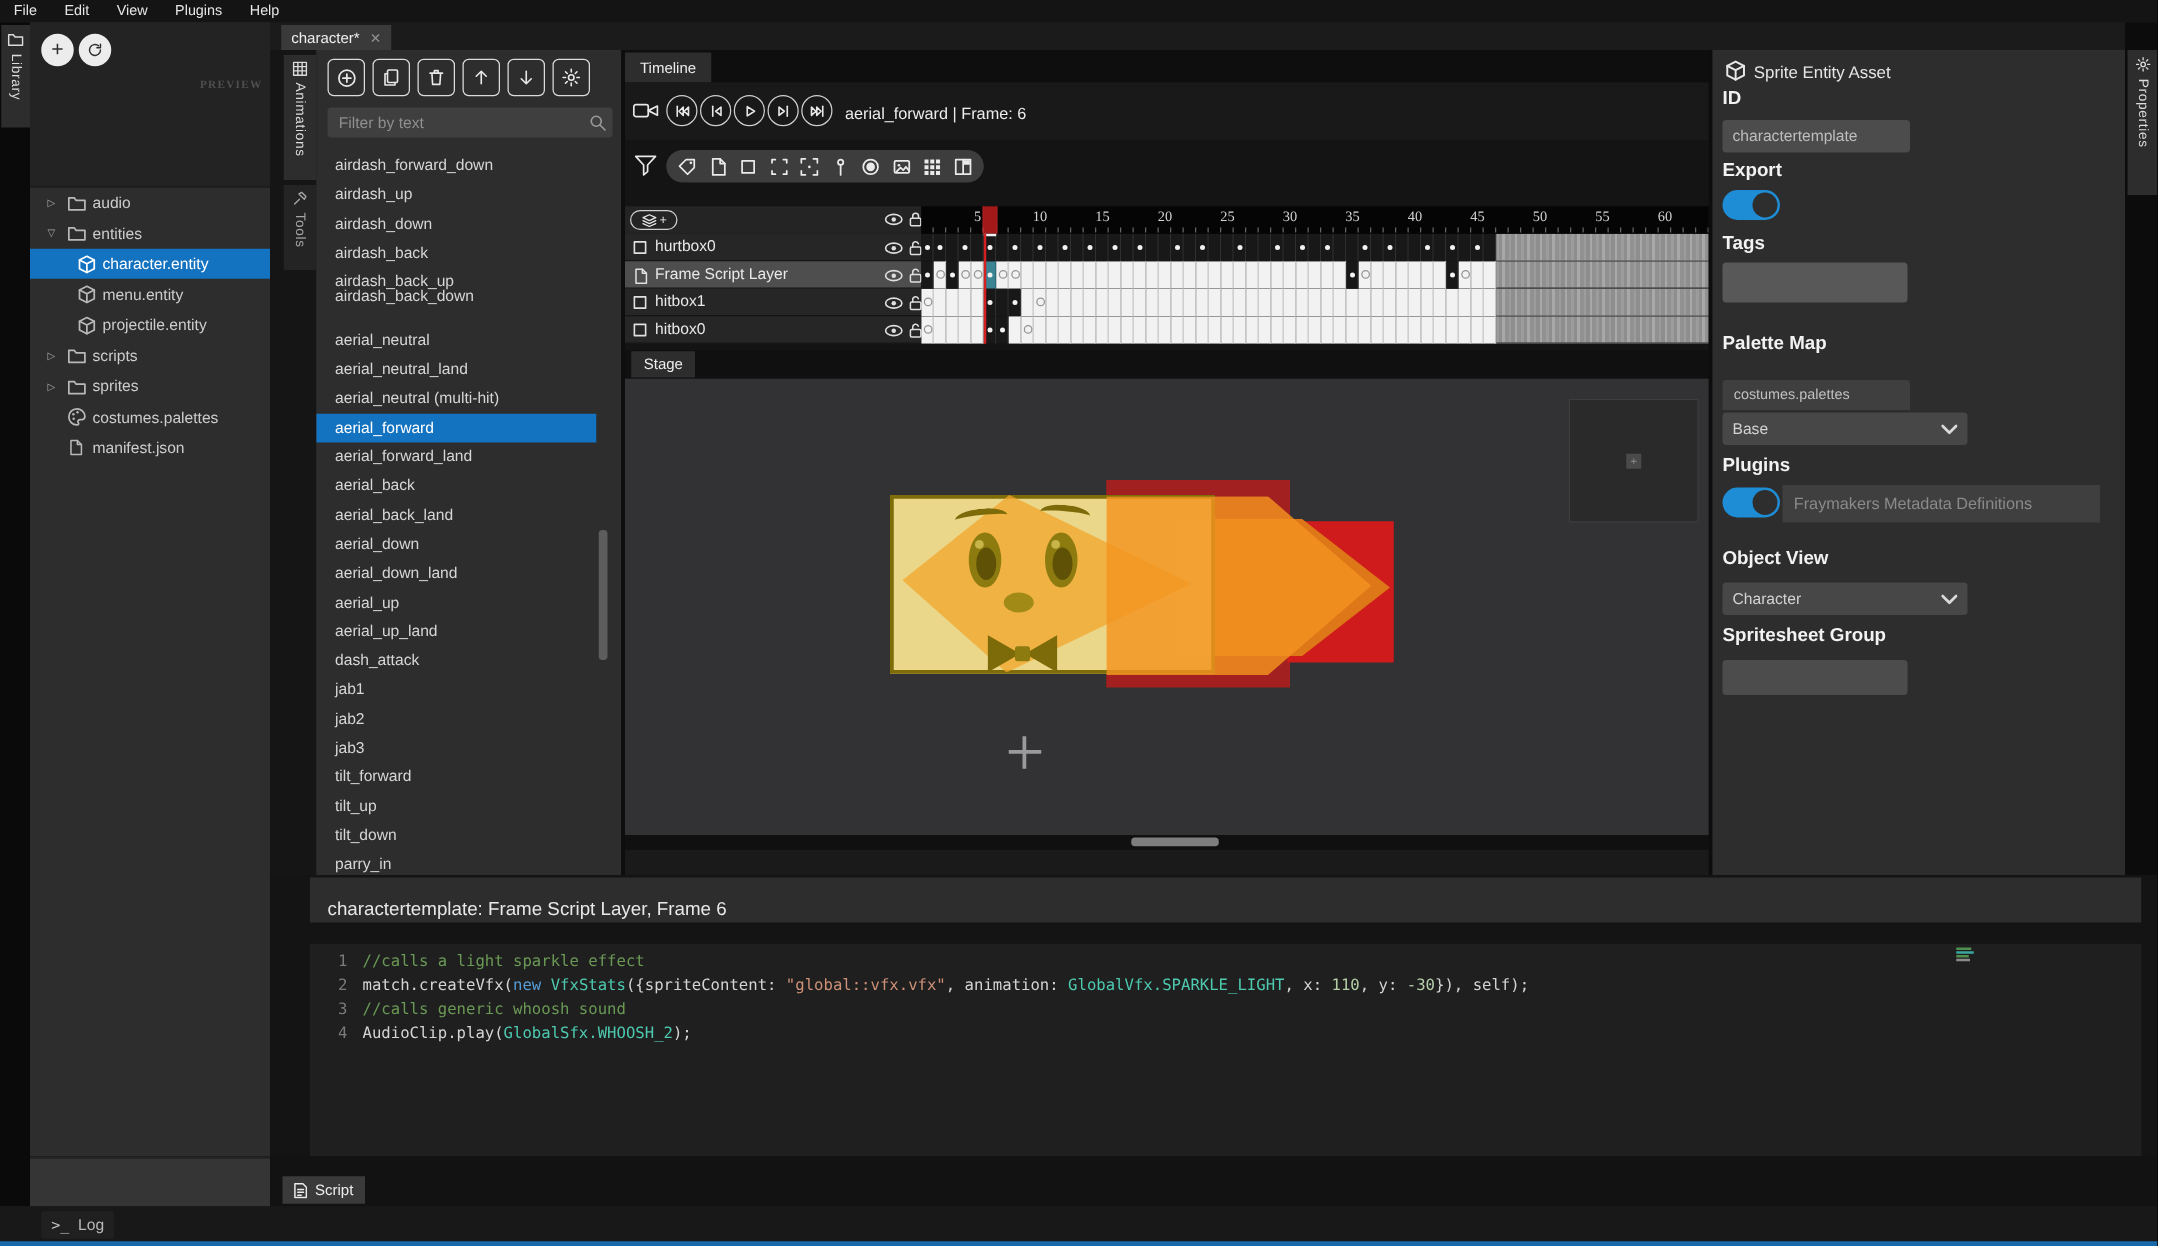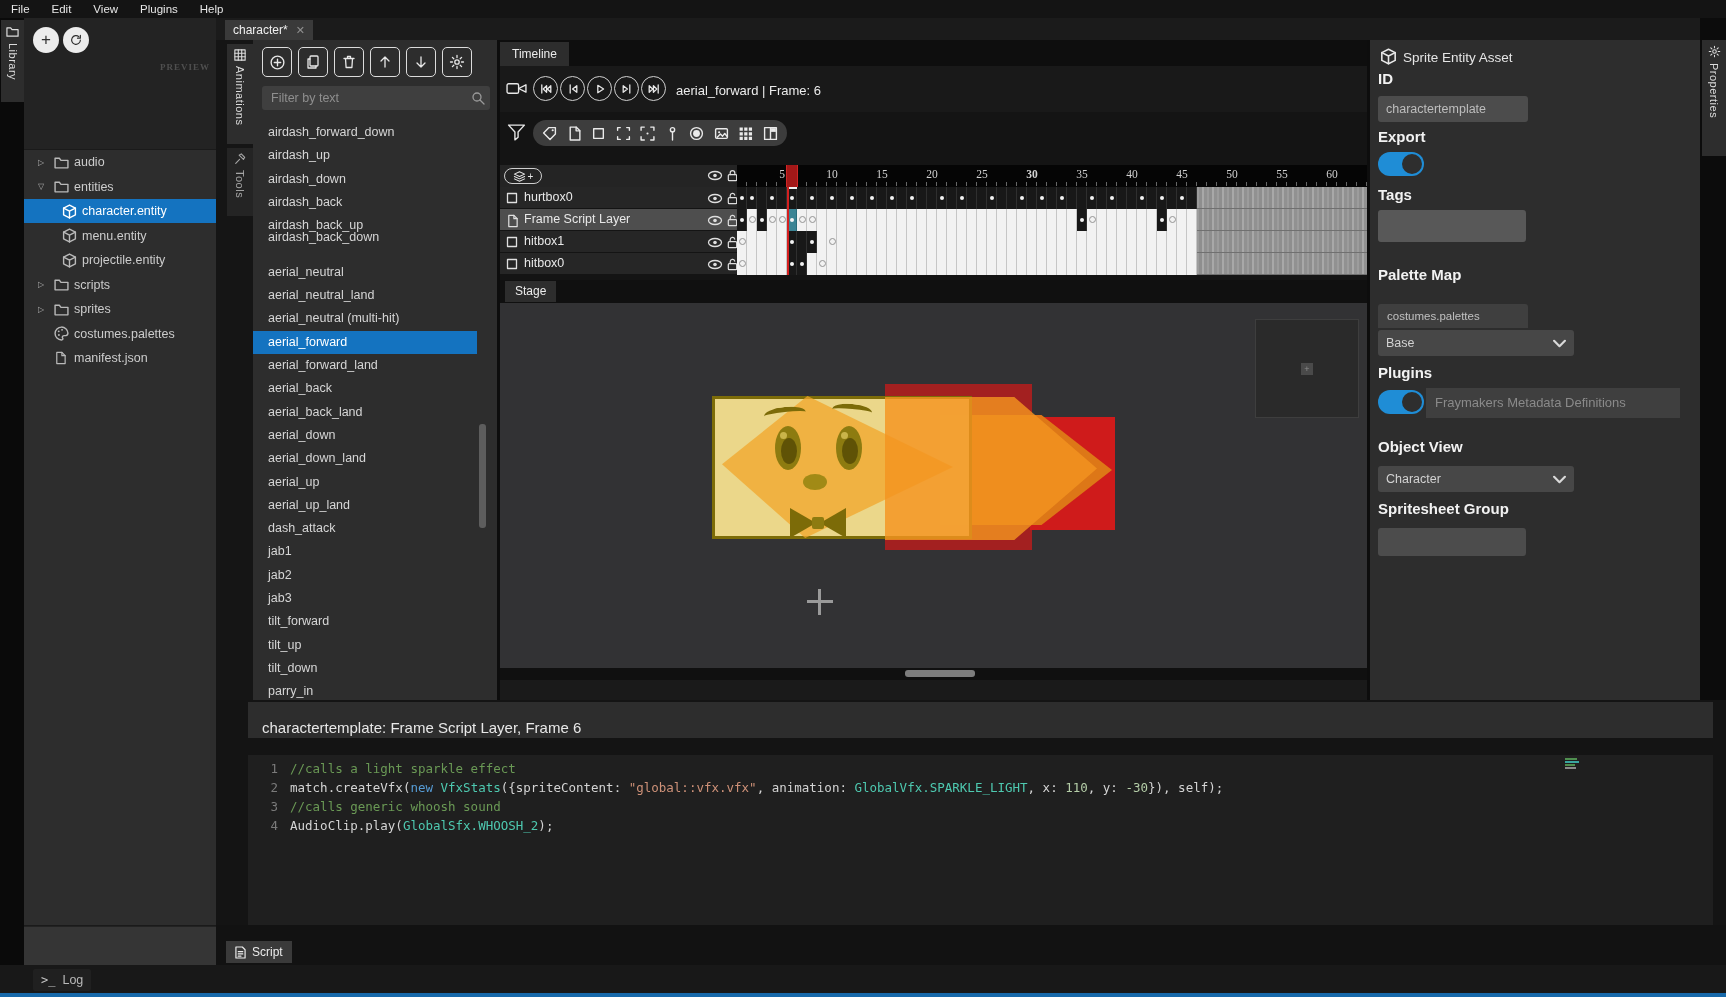--- a/index.html
+++ b/index.html
@@ -617,21 +617,21 @@
         <div class="rtick" style="left: 589px;"></div>
         <div class="rtick" style="left: 599px;"></div>
         <div class="rtick" style="left: 609px;"></div>
         <div class="rtick" style="left: 619px;"></div>
         <div class="rtick" style="left: 629px;"></div>
         <div class="rlabel" style="left: 34px;">5</div>
         <div class="rlabel" style="left: 84px;">10</div>
         <div class="rlabel" style="left: 134px;">15</div>
         <div class="rlabel" style="left: 184px;">20</div>
         <div class="rlabel" style="left: 234px;">25</div>
-        <div class="rlabel" style="left: 284px; font-weight: bold;">30</div>
+        <div class="rlabel" style="left: 284px;">30</div>
         <div class="rlabel" style="left: 334px;">35</div>
         <div class="rlabel" style="left: 384px;">40</div>
         <div class="rlabel" style="left: 434px;">45</div>
         <div class="rlabel" style="left: 484px;">50</div>
         <div class="rlabel" style="left: 534px;">55</div>
         <div class="rlabel" style="left: 584px;">60</div>
         <div id="ruler-playhead" style="left: 50px;"></div>
       </div>
     <div id="tl-rows">
         <div class="tl-namerow" style="top: 147px;">

